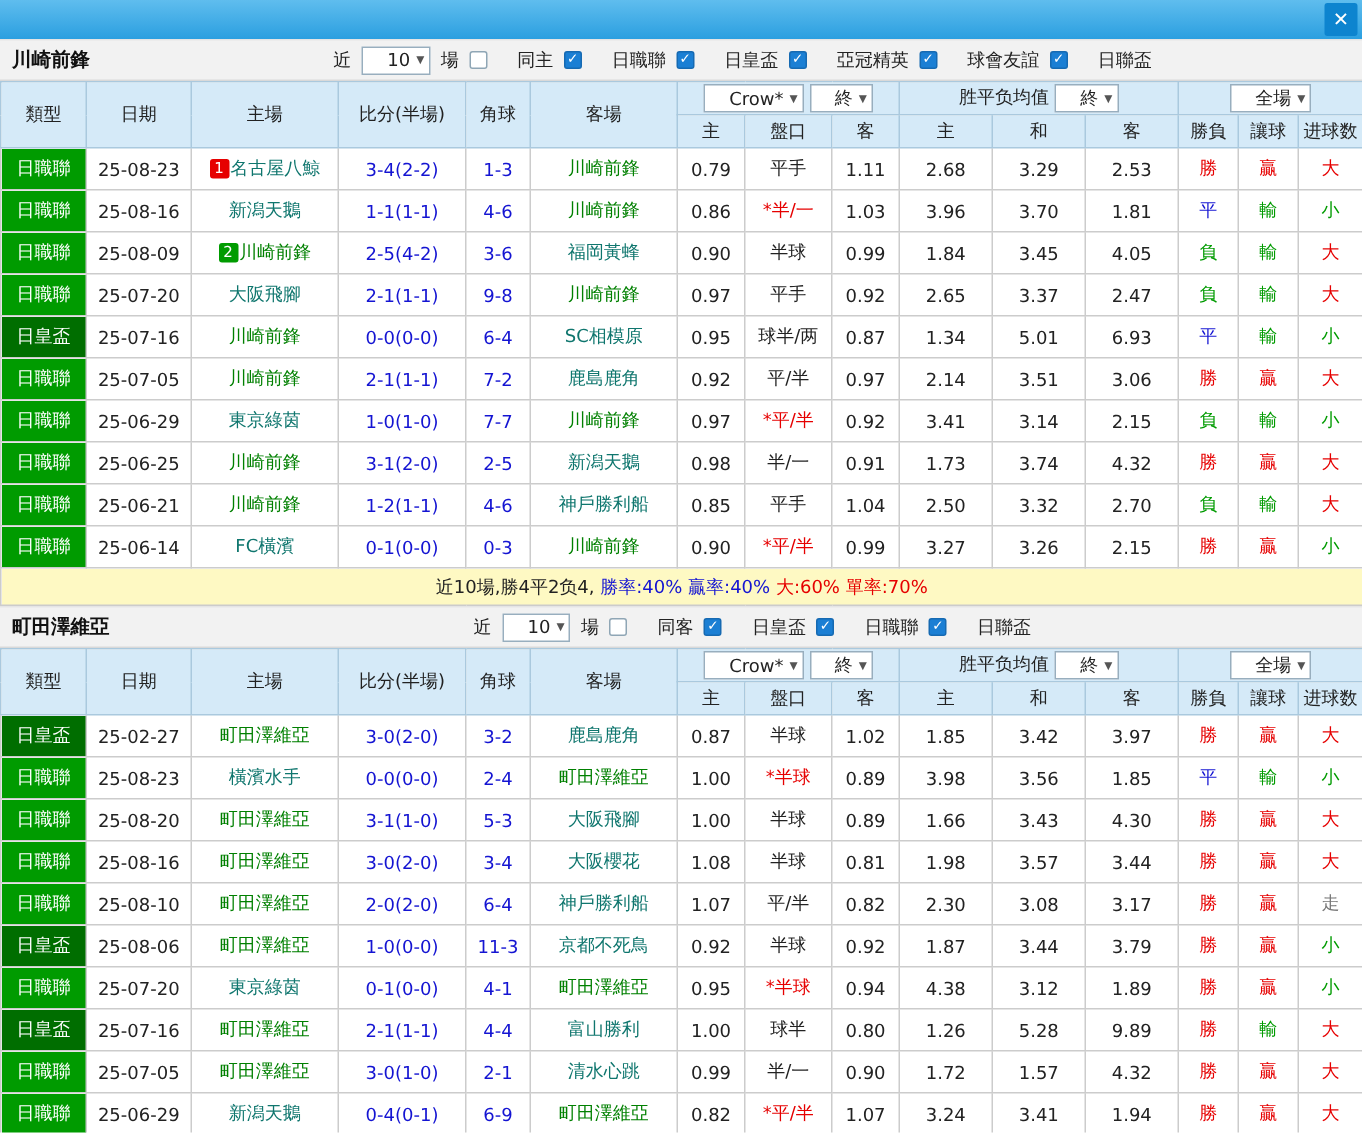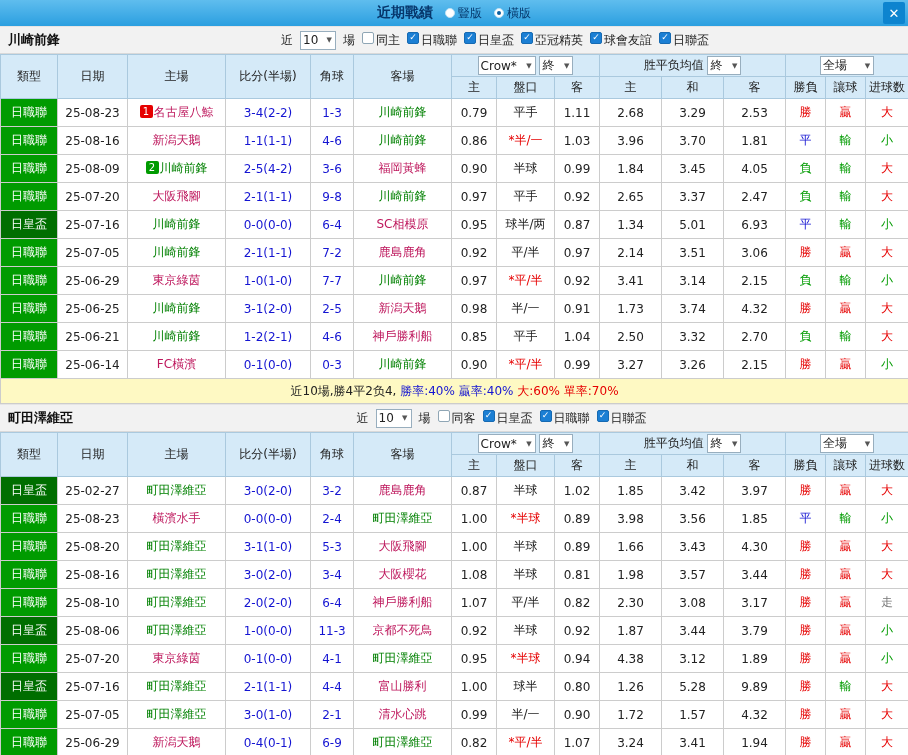--- a/index.html
+++ b/index.html
@@ -14,56 +14,45 @@
   .radio{display:inline-flex;align-items:center;gap:3px;color:#073a6e;font-size:12px;cursor:pointer}
   .rd{width:10px;height:10px;border-radius:50%;background:#fff;border:1px solid #bfe2f5;position:relative;display:inline-block}
   .rd.sel::after{content:"";position:absolute;left:2px;top:2px;width:4px;height:4px;border-radius:50%;background:#0b5e9e}
   .close{position:absolute;right:3px;top:2px;width:22px;height:22px;background:#0d84cf;color:#fff;
          display:flex;align-items:center;justify-content:center;font-size:13px;font-weight:bold;cursor:pointer;border-radius:2px}
   
   .sec-head{height:28px;background:#f2f2f2;border-bottom:1px solid #d9d9d9;border-top:1px solid #e5e5e5;
             display:flex;align-items:center;padding:0 8px}
   .team{font-weight:bold;font-size:13px;color:#111}
   .filters{display:flex;align-items:center;gap:7px;margin:0 auto;padding-left:30px}
-  .cbw{display:inline-flex;align-items:flex-start;gap:2px;cursor:pointer}
+  .cbw{display:inline-flex;align-items:center;gap:20px;cursor:pointer}
   .cb{width:12px;height:12px;border:1px solid #8fa6b5;background:#fff;border-radius:2px;
       display:inline-flex;align-items:center;justify-content:center;font-size:9px;color:#fff;line-height:1}
   .cb.on{background:#1b7fd4;border-color:#166ab2}
   .dd{display:inline-flex;align-items:center;justify-content:space-between;background:#fff;border:1px solid #98aebe;
-      height:19px;padding:0 3px 0 2px;cursor:pointer;font-size:12px;color:#222;vertical-align:middle}
+      height:19px;padding:0 3px 0 16px;cursor:pointer;font-size:12px;color:#222;vertical-align:middle}
   .dd-a{font-size:7px;color:#555;margin-left:4px}
   .dd-count{min-width:36px}.dd-book{min-width:58px}.dd-fin{min-width:34px}.dd-full{min-width:54px}
   
   table.grid{width:908px;border-collapse:collapse;table-layout:fixed}
   .grid td{border:1px solid #ccc;text-align:center;padding:0;white-space:nowrap;overflow:hidden;height:28px}
   .grid thead td{background:#d5eaf8;height:22px;border-color:#aac9de}
   td.type{color:#fff;font-size:12px}
   .score,.corner{color:#1414d2}
-  .focal{color:#008000}.opp{color:#be185d}
+  .focal{color:#008000}.opp{color:#0f766e}
   .t-r{color:#e60000}.t-g{color:#009b00}.t-b{color:#1414d2}.t-gy{color:#777}
   .badge{display:inline-block;min-width:13px;height:13px;line-height:13px;color:#fff;font-size:10px;
          border-radius:2px;margin-right:1px;vertical-align:1px}
   td.summary{height:25px;background:#fef9c3}
   .c-blue{color:#1414d2}.c-red{color:#e60000}
 </style>
 </head>
 <body>
 
 <div class="topbar">
-  <div class="tb-c">
-    <span class="tb-title">近期戰績</span>
-    <label class="radio">
-      <span class="rd" id="rd0"></span>
-      <span>豎版</span>
-    </label>
-    <label class="radio">
-      <span class="rd sel" id="rd1"></span>
-      <span>橫版</span>
-    </label>
-  </div>
   <div class="close">✕</div>
 </div>
 
 <div id="sections">
     <div class="sec-head">
     <span class="team">川崎前鋒</span>
     <span class="filters">
       <span>近</span>
       <span class="dd dd-count">
           <span class="dd-t">10</span>
@@ -284,21 +273,21 @@
       <td>3.74</td>
       <td>4.32</td>
       <td class="t-r">勝</td>
       <td class="t-r">贏</td>
       <td class="t-r">大</td>
     </tr>
         <tr>
       <td class="type" style="background:#009b00">日職聯</td>
       <td>25-06-21</td>
       <td><span class="focal">川崎前鋒</span></td>
-      <td class="score">1-2(2-1)</td>
+      <td class="score">1-2(1-1)</td>
       <td class="corner">4-6</td>
       <td><span class="opp">神戶勝利船</span></td>
       <td>0.85</td>
       <td class="">平手</td>
       <td>1.04</td>
       <td>2.50</td>
       <td>3.32</td>
       <td>2.70</td>
       <td class="t-g">負</td>
       <td class="t-g">輸</td>

